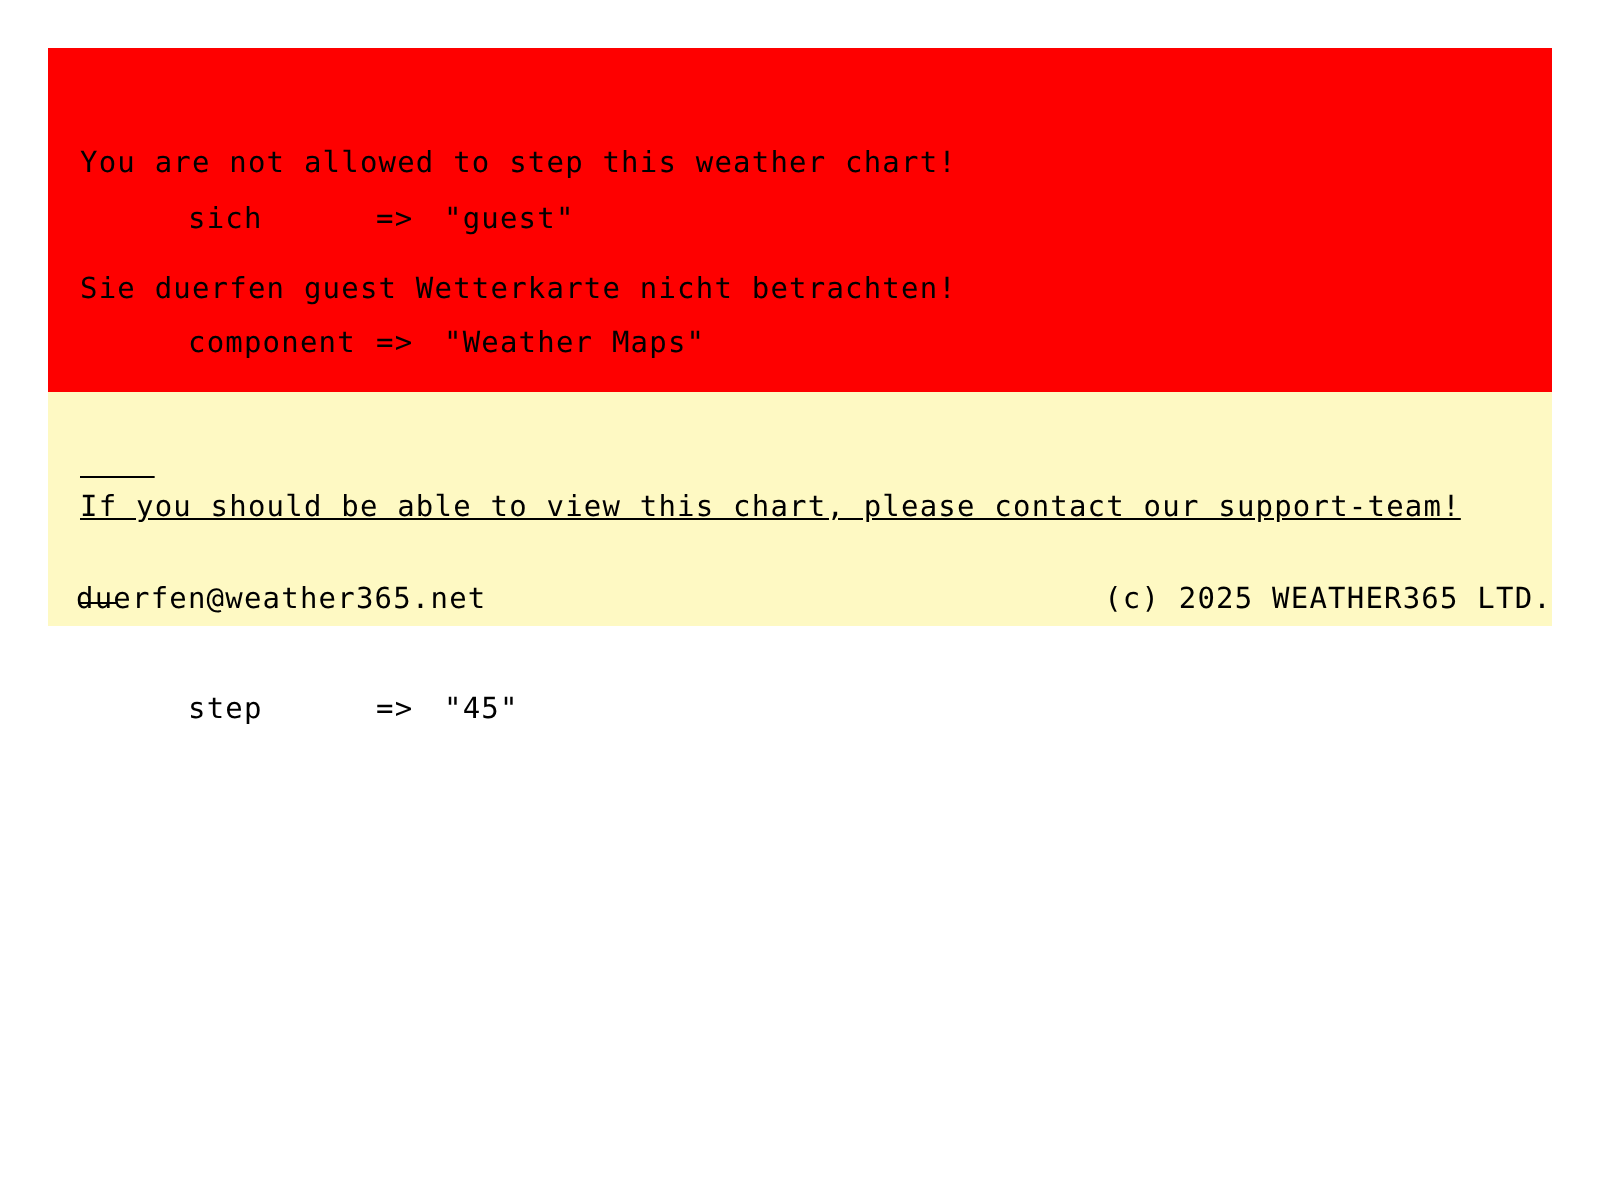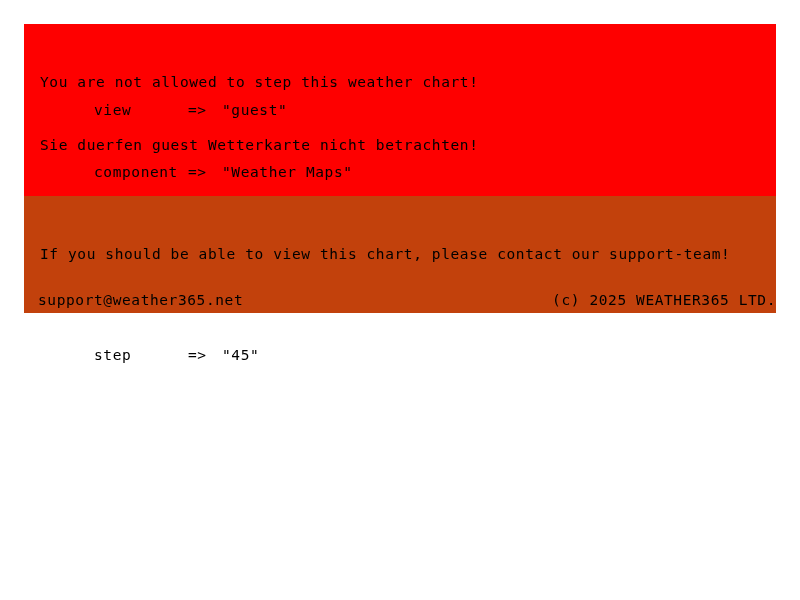--- a/index.html
+++ b/index.html
@@ -30,22 +30,23 @@
     letter-spacing: 0.6px;
     white-space: pre;
   }
   .banner-error {
     top: 24px;
     background: #fe0000;
     color: #000000;
   }
   .banner-note {
     top: 196px;
-    background: #c2410c;
+    background: #fef9c3;
     color: #000000;
+    text-decoration: underline;
   }
   .banner-line {
     display: block;
   }
   .params {
     position: absolute;
     left: 38px;
     top: 80px;
     font-size: 14.5px;
     line-height: 20.4px;
@@ -91,21 +92,21 @@
 
 <div class="page">
 
   <div class="banner banner-error">
     <span class="banner-line">You are not allowed to step this weather chart!</span>
     <span class="banner-line">Sie duerfen guest Wetterkarte nicht betrachten!</span>
   </div>
 
   <div class="params">
     <span class="param-row">
-      <span class="param-key">view</span><span class="param-arrow">=&gt;</span><span class="param-val">"guest"</span>
+      <span class="param-key">sich</span><span class="param-arrow">=&gt;</span><span class="param-val">"guest"</span>
     </span>
     <span class="param-row">
       <span class="param-key">component</span><span class="param-arrow">=&gt;</span><span class="param-val">"Weather Maps"</span>
     </span>
     <span class="param-row">
       <span class="param-key">map</span><span class="param-arrow">=&gt;</span><span class="param-val">"0005"</span>
     </span>
     <span class="param-row">
       <span class="param-key">mapname</span><span class="param-arrow">=&gt;</span><span class="param-val">"precipitation-3"</span>
     </span>
@@ -113,18 +114,18 @@
       <span class="param-key">step</span><span class="param-arrow">=&gt;</span><span class="param-val">"45"</span>
     </span>
   </div>
 
   <div class="banner banner-note">
     <span class="banner-line">If you should be able to view this chart, please contact our support-team!</span>
   </div>
 
   <div class="footer">
     <div class="footer-inner">
-      <span>support@weather365.net</span>
+      <span>duerfen@weather365.net</span>
       <span class="footer-right">(c) 2025 WEATHER365 LTD.</span>
     </div>
   </div>
 
 </div>
 
 </body></html>

